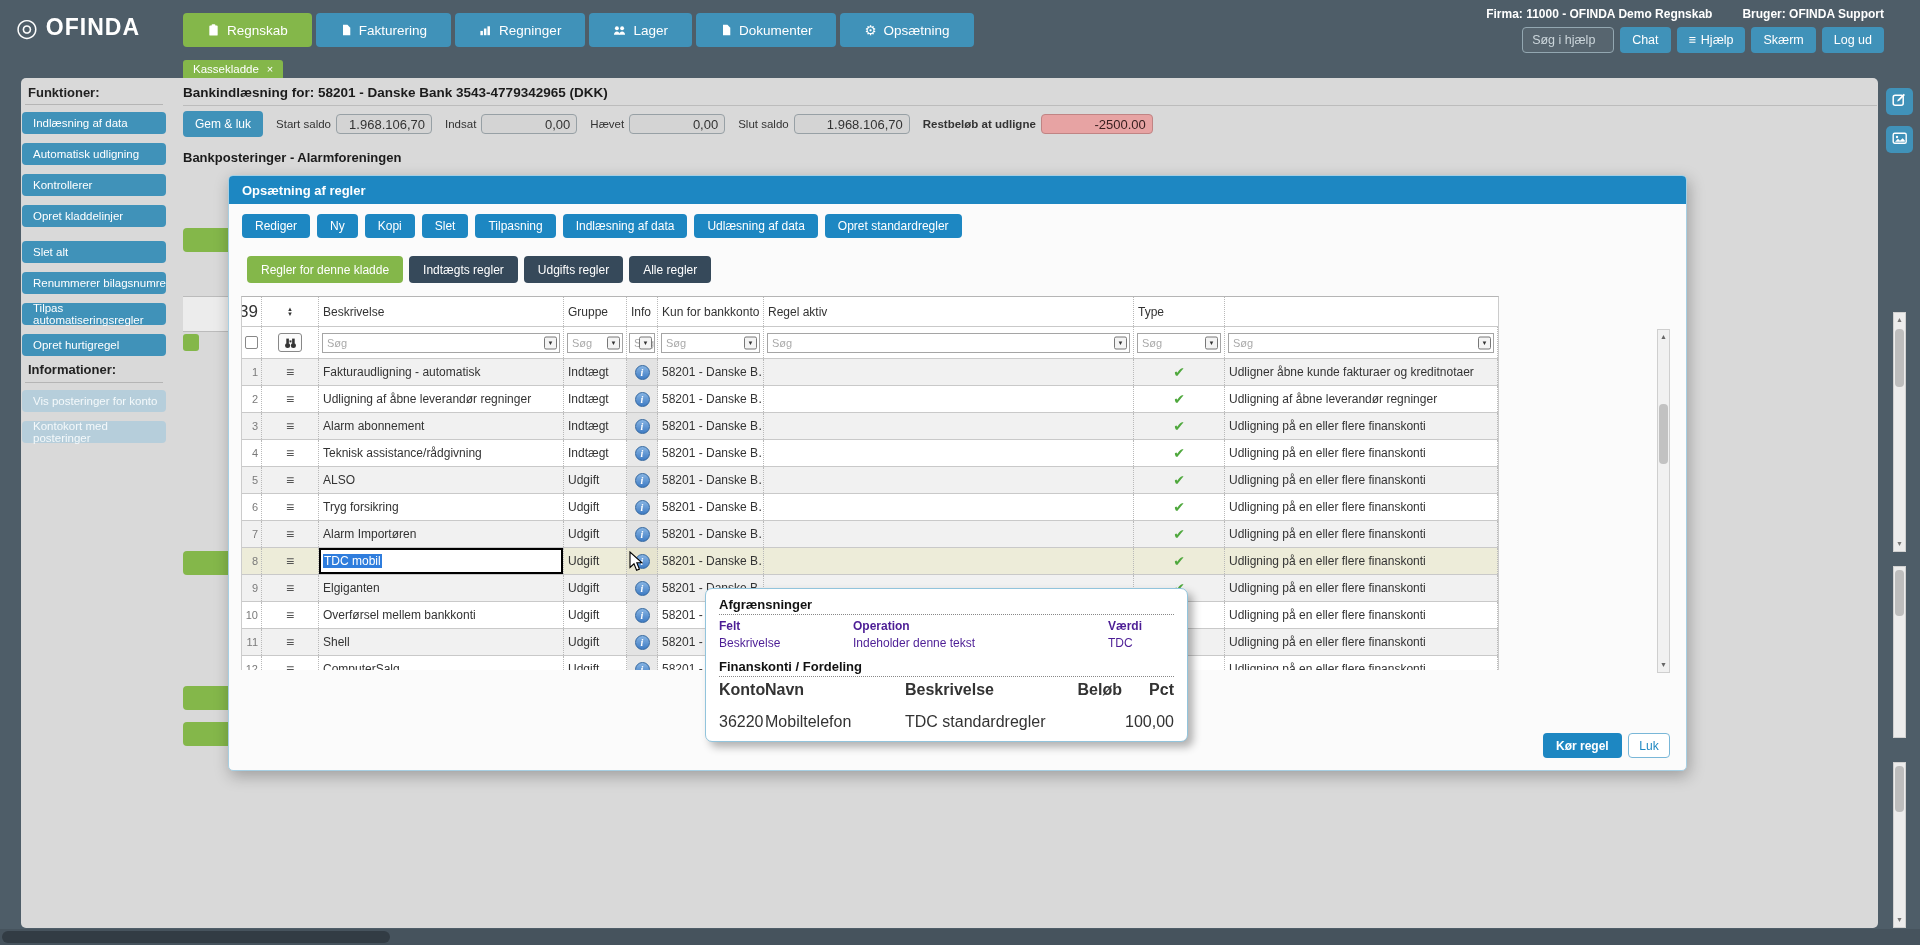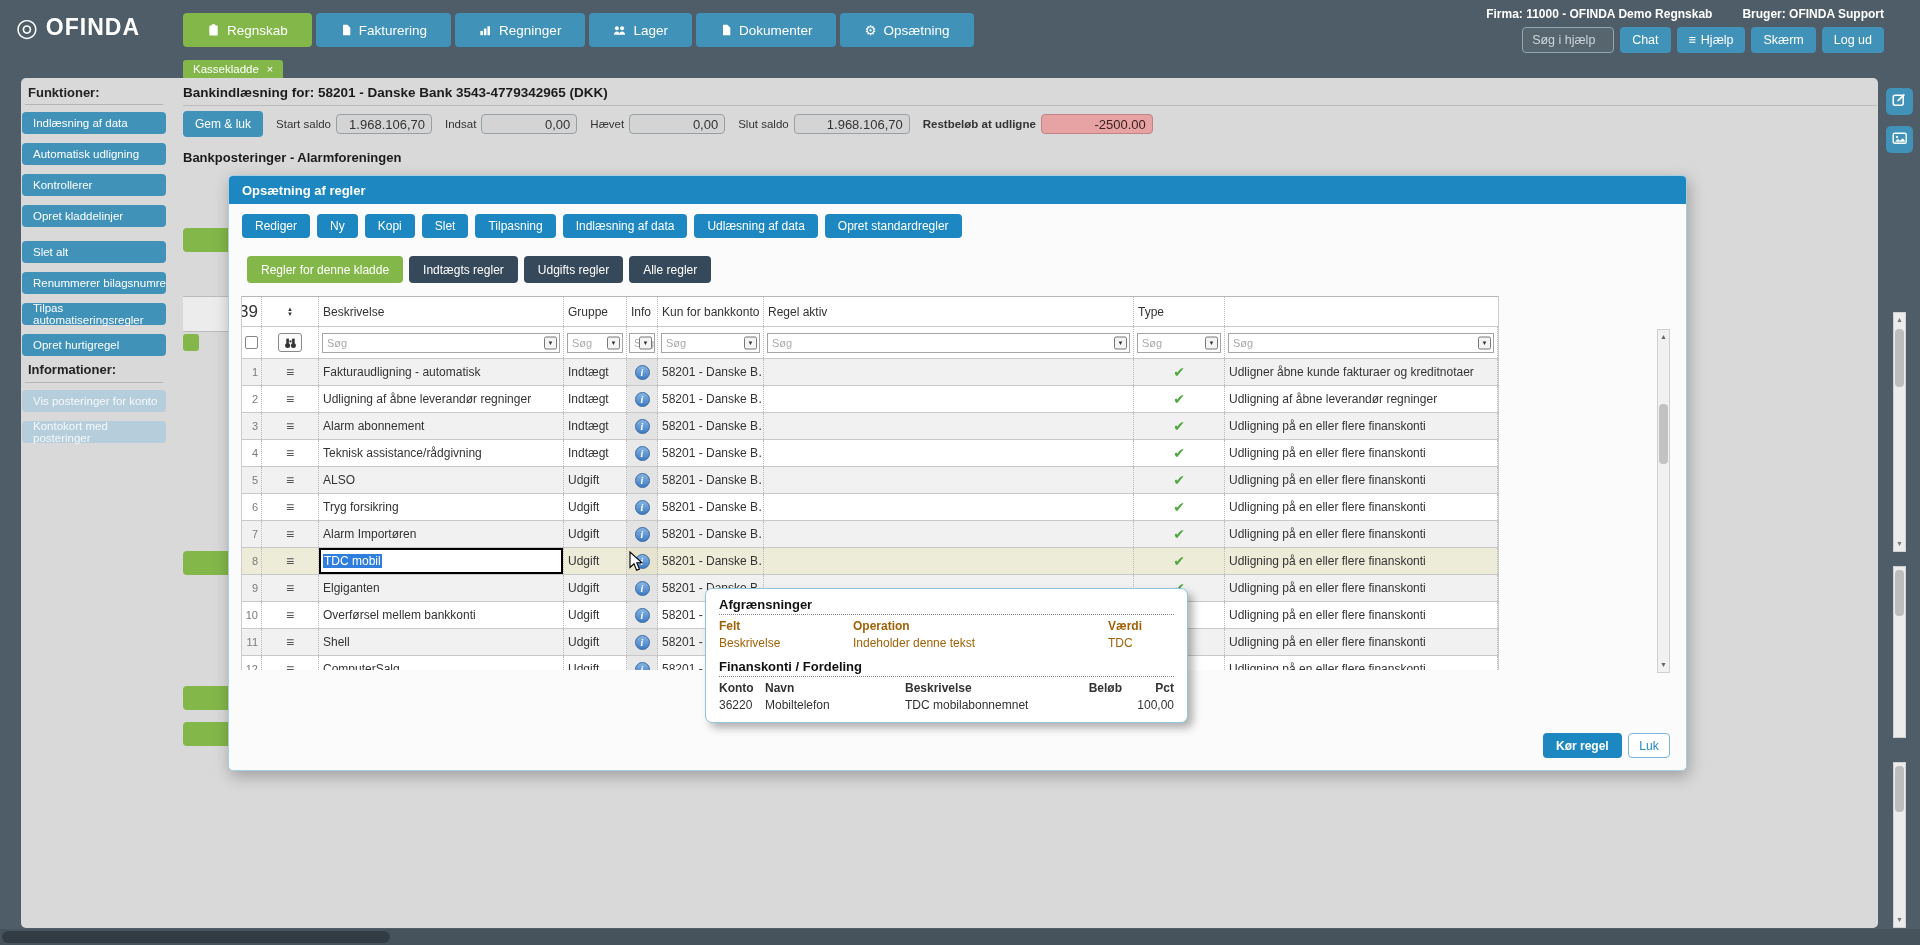--- a/index.html
+++ b/index.html
@@ -91,22 +91,22 @@
   .m-vsb{position:absolute;left:1428px;top:153px;width:13px;height:344px;background:#f1f1f1;border:1px solid #cfcfcf;font-size:7px;color:#666;text-align:center}
   .m-vsb .ar{position:absolute;left:0;width:11px;line-height:12px}
   .m-vsb .thumb{position:absolute;left:1px;top:74px;width:9px;height:60px;background:#c2c2c2;border-radius:4px;cursor:pointer}
   .run-btn{position:absolute;left:1314px;top:557px;height:25px;padding:0 13px;background:#1d87c2;color:#fff;font-size:12px;font-weight:bold;border-radius:4px;display:flex;align-items:center;cursor:pointer}
   .luk-btn{position:absolute;left:1399px;top:557px;height:25px;width:42px;background:#fff;border:1px solid #79b7d8;color:#1d87c2;font-size:12px;border-radius:4px;display:flex;align-items:center;justify-content:center;cursor:pointer}
 
   
   .tooltip{position:absolute;left:705px;top:588px;width:483px;background:#fff;border:1px solid #92c4dc;border-radius:7px;box-shadow:5px 5px 9px rgba(0,0,0,.3);z-index:40;padding:8px 13px 10px}
   .tt-h{font-size:13px;font-weight:bold;color:#111;border-bottom:1px dotted #888;padding-bottom:2px;margin-bottom:4px}
   .tt-h.second{margin-top:9px}
-  .tt-grid1{display:grid;grid-template-columns:134px 255px 1fr;font-size:12px;color:#a16207;row-gap:3px}
-  .tt-grid2{display:grid;grid-template-columns:46px 140px 165px 52px 1fr;font-size:12px;color:#333;row-gap:3px}
+  .tt-grid1{display:grid;grid-template-columns:134px 255px 1fr;font-size:12px;color:#4c1d95;row-gap:3px}
+  .tt-grid2{display:grid;grid-template-columns:46px 140px 165px 52px 1fr;font-size:16px;color:#333;row-gap:14px}
   .tt-bold{font-weight:bold}
   .tt-r{text-align:right}
 
   .cursor{position:absolute;left:629px;top:551px;z-index:50}
 </style>
 </head>
 <body>
 
 <div class="topbar">
   <div class="logo">
@@ -582,21 +582,21 @@
   </div>
   <div class="tt-h second">Finanskonti / Fordeling</div>
   <div class="tt-grid2">
     <span class="tt-bold">Konto</span>
     <span class="tt-bold">Navn</span>
     <span class="tt-bold">Beskrivelse</span>
     <span class="tt-bold tt-r">Beløb</span>
     <span class="tt-bold tt-r">Pct</span>
     <span>36220</span>
     <span>Mobiltelefon</span>
-    <span>TDC mobilabonnemnet</span>
+    <span>TDC standardregler</span>
     <span class="tt-r"></span>
     <span class="tt-r">100,00</span>
   </div>
 </div>
 
 <div class="cursor">
   <svg width="14" height="21" viewBox="0 0 14 21">
       <polygon points="1,1 1,16.5 5,12.8 7.6,19.3 10.4,18.1 7.8,11.8 13,11.8" fill="#fff" stroke="#000" stroke-width="1.1"></polygon>
     </svg>
 </div>

